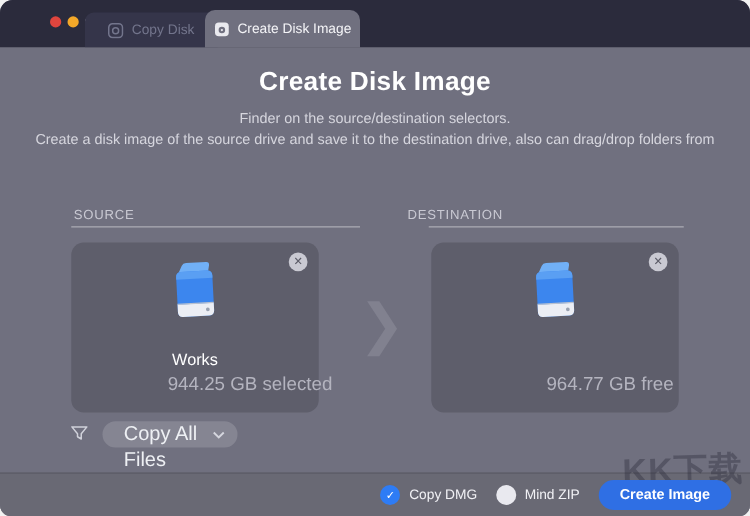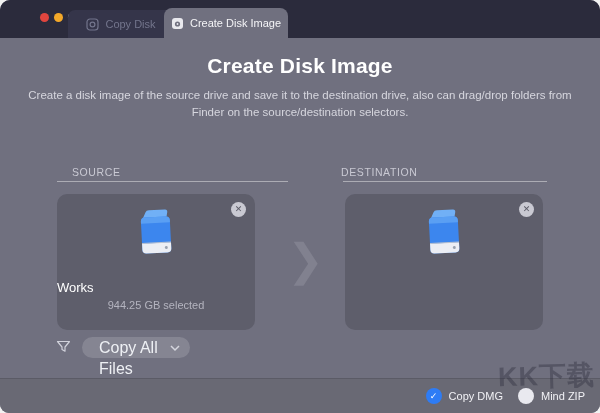--- a/index.html
+++ b/index.html
@@ -17,29 +17,29 @@
   .tab.active{left:164px;top:8px;width:124px;height:30px;background:#70707f;border-radius:8px 8px 0 0;color:#f4f4f7;font-weight:500;}
   .tab svg{flex:0 0 auto;}
 
   
   .main{position:absolute;top:38px;left:0;right:0;bottom:35px;background:#70707f;}
   .page-title{margin:0;padding-top:16px;text-align:center;font-size:21px;font-weight:600;color:#ffffff;letter-spacing:.2px;}
   .desc{margin-top:9px;text-align:center;font-size:11.5px;line-height:17px;color:#d6d6de;}
 
   .section-label{position:absolute;top:128px;font-size:10.5px;letter-spacing:.6px;color:#c9c9d3;}
   .section-rule{position:absolute;top:143px;height:1px;background:rgba(255,255,255,.42);}
-  #source-label{left:72px;} #source-rule{left:57px;width:231px;}
-  #dest-label{left:341px;text-align:center;} #dest-rule{left:343px;width:204px;}
+  #source-label{left:59px;} #source-rule{left:57px;width:231px;}
+  #dest-label{left:326px;text-align:center;} #dest-rule{left:343px;width:204px;}
 
   .card{position:absolute;top:156px;width:198px;height:136px;background:#5e5e6b;border-radius:10px;}
   #source-card{left:57px;} #dest-card{left:345px;}
   .close-btn{position:absolute;top:8px;right:9px;width:15px;height:15px;border-radius:50%;background:#c9c9d2;color:#5a5a66;font-size:9px;font-weight:700;line-height:15px;text-align:center;cursor:pointer;}
   .drive-icon{position:absolute;left:50%;transform:translateX(-50%);top:13px;}
-  .drive-name{position:absolute;top:86px;left:0;width:100%;color:#ffffff;font-size:13px;font-weight:500;}
-  .drive-info{position:absolute;top:105px;left:0;width:100%;text-align:center;color:#b4b4bf;font-size:11px;}
+  .drive-name{position:absolute;top:86px;left:0;width:100%;text-align:center;color:#ffffff;font-size:13px;font-weight:500;}
+  .drive-info{position:absolute;top:105px;left:0;width:100%;text-align:center;color:#b4b4bf;font-size:15px;padding-left:44px;}
 
   .chevron-sep{position:absolute;left:287px;top:196px;font-size:44px;font-weight:700;color:#81818f;user-select:none;}
 
   .funnel{position:absolute;left:56px;top:301px;}
   .filter-pill{position:absolute;left:82px;top:299px;width:108px;height:21px;border-radius:11px;background:rgba(255,255,255,.15);color:#eef0f4;font-size:16px;line-height:21px;cursor:pointer;}
   .filter-pill .pill-label{padding-left:17px;}
   .filter-pill svg{position:absolute;right:10px;top:8px;}
 
   
   .footer{position:absolute;left:0;right:0;bottom:0;height:35px;background:#696974;border-top:1px solid #5b5b66;display:flex;align-items:center;justify-content:flex-end;gap:15px;padding-right:15px;box-sizing:border-box;}
@@ -77,22 +77,22 @@
         <circle cx="6.5" cy="7" r="2.6" fill="#70707f"></circle>
         <circle cx="6.5" cy="7" r="0.9" fill="#e9e9ee"></circle>
       </svg>
       <span>Create Disk Image</span>
     </div>
   </div>
 
   <div class="main">
     <h1 class="page-title">Create Disk Image</h1>
     <div class="desc">
+      <div>Finder on the source/destination selectors.</div>
       <div>Create a disk image of the source drive and save it to the destination drive, also can drag/drop folders from</div>
-      <div>Finder on the source/destination selectors.</div>
     </div>
 
     <div class="section-label" id="source-label">SOURCE</div>
     <div class="section-rule" id="source-rule"></div>
     <div class="section-label" id="dest-label">DESTINATION</div>
     <div class="section-rule" id="dest-rule"></div>
 
     <div class="card" id="source-card">
       <span class="close-btn">✕</span>
       <svg class="drive-icon" width="46" height="52" viewBox="0 0 46 52">
@@ -116,20 +116,21 @@
       <svg class="drive-icon" width="46" height="52" viewBox="0 0 46 52">
         <g transform="rotate(-3 23 26)">
           <path d="M10 12 L13.5 5 Q14.5 3 17 3 L33 3 Q35.8 3 35.3 5.8 L34 12 Z" fill="#71b0f6"></path>
           <rect x="8.5" y="10" width="29" height="36" rx="4" fill="#3c86ee"></rect>
           <path d="M8.5 14 Q8.5 10 12.5 10 L33.5 10 Q37.5 10 37.5 14 L37.5 16 L8.5 16 Z" fill="#5a9ff3"></path>
           <path d="M8.5 36 H37.5 V42 Q37.5 46 33.5 46 H12.5 Q8.5 46 8.5 42 Z" fill="#eceef4"></path>
           <rect x="8.5" y="35.2" width="29" height="1" fill="#b9c1cf"></rect>
           <circle cx="32.5" cy="41" r="1.5" fill="#99a1b0"></circle>
         </g>
       </svg>
+      <div class="drive-info">964.77 GB free</div>
     </div>
 
     <svg class="funnel" width="15" height="15" viewBox="0 0 15 15">
       <path d="M1.5 2.5 H13.5 L9 8 V12.2 L6 10.4 V8 Z" fill="none" stroke="#d0d1da" stroke-width="1.2" stroke-linejoin="round"></path>
     </svg>
     <div class="filter-pill">
       <div class="pill-label">Copy All Files</div>
       <svg width="10" height="7" viewBox="0 0 10 7">
         <polyline points="1,1 5,5 9,1" fill="none" stroke="#d5d6de" stroke-width="1.5"></polyline>
       </svg>
@@ -138,17 +139,18 @@
 
   <div class="footer">
     <div class="chk">
       <span class="chk-circle checked" id="dmg-circle">✓</span>
       <span>Copy DMG</span>
     </div>
     <div class="chk">
       <span class="chk-circle unchecked" id="zip-circle"></span>
       <span>Mind ZIP</span>
     </div>
+    <button class="create-btn">Create Image</button>
   </div>
 
   <div class="watermark">KK下载</div>
 
 </div>
 
 </body></html>

